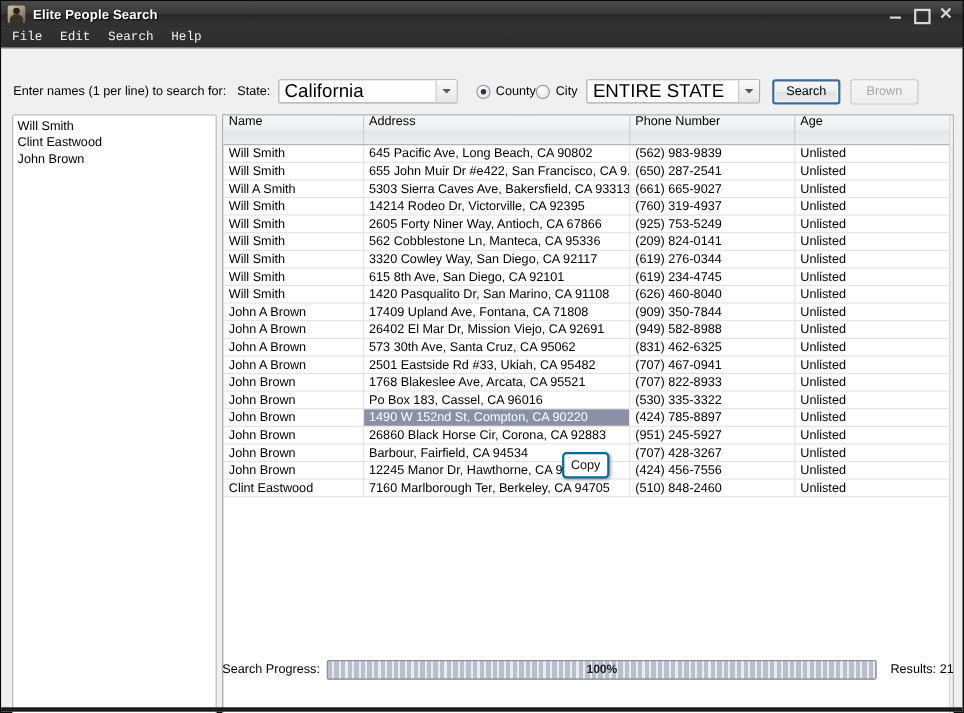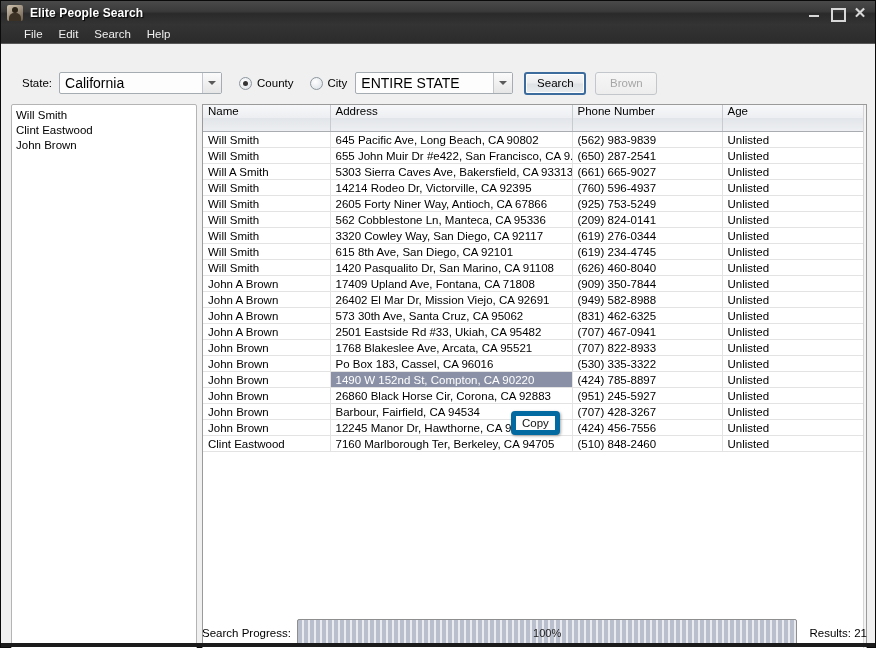--- a/index.html
+++ b/index.html
@@ -67,21 +67,21 @@
   .win-max::after {
     content: ""; position: absolute; left: 1px; top: 2px;
     width: 11px; height: 10px; border: 2px solid #d8d8d8;
   }
   .win-close { font-size: 15px; font-weight: bold; }
   
   .menubar {
     height: 19px; flex: none;
     background: linear-gradient(to bottom,#343434,#2b2b2b);
     display: flex; align-items: center;
-    padding-left: 16px; gap: 2px;
+    padding-left: 3px; gap: 2px; font-family: Liberation Mono, monospace;
   }
   .menu-item {
     color: #f0f0f0; font-size: 11.5px;
     padding: 1px 7px; cursor: default; user-select: none;
   }
   
   .client {
     flex: 1; background: #f0f0f0;
     border-top: 1px solid #585858;
     position: relative;
@@ -89,21 +89,21 @@
   }
   
   .controls {
     position: absolute; left: 0; top: 24px; right: 0; height: 30px;
     display: flex; align-items: center;
     padding-left: 11px;
   }
   .lbl { font-size: 11.5px; color: #000; white-space: nowrap; }
   .state-label { margin-left: 10px; margin-right: 7px; }
   select.combo, .combo {
-    height: 22px; font-size: 14px; color: #000;
+    height: 22px; font-size: 17px; color: #000;
     background: #fdfdfd;
     border: 1px solid #a5acb2;
     border-radius: 2px;
     padding: 0 12px 0 5px;
     appearance: none; -webkit-appearance: none;
     position: relative;
     font-family: "Liberation Sans", sans-serif;
     line-height: 20px;
   }
   .combo-wrap { position: relative; display: inline-block; }
@@ -116,21 +116,21 @@
     pointer-events: none;
   }
   .combo-arrow i {
     display: block; width: 0; height: 0;
     border-left: 4px solid transparent;
     border-right: 4px solid transparent;
     border-top: 4px solid #5a5a5a;
   }
   #state-combo { width: 163px; }
   #county-combo { width: 158px; }
-  .radio-group { display: flex; align-items: center; margin-left: 17px; gap: 16px; }
+  .radio-group { display: flex; align-items: center; margin-left: 17px; }
   .radio { display: flex; align-items: center; gap: 5px; cursor: default; }
   .radio .dot {
     width: 13px; height: 13px; border-radius: 50%;
     background: radial-gradient(circle at 40% 35%, #ffffff 0%, #e4e8ec 70%, #cdd3d8 100%);
     border: 1px solid #8d969e;
     position: relative; flex: none;
   }
   .radio.checked .dot::after {
     content: ""; position: absolute; left: 3px; top: 3px;
     width: 5px; height: 5px; border-radius: 50%; background: #333;
@@ -204,45 +204,45 @@
     position: absolute; left: 275px; top: 198px;
     font-size: 22px; font-weight: bold; font-style: italic;
     color: rgba(150,180,215,0.22);
     pointer-events: none; user-select: none;
     letter-spacing: -1px;
   }
   .copy-popup {
     position: absolute; left: 308px; top: 306px;
     min-width: 38px; height: 24px;
     background: #fdfdfd;
-    border: 5px solid #0369a1;
+    border: 2px solid #0369a1;
     border-radius: 4px;
     box-shadow: 1px 1px 3px rgba(0,0,0,.35);
     font-size: 11.5px; color: #111;
     display: flex; align-items: center; justify-content: center;
     padding: 0 6px; cursor: default; z-index: 20;
   }
   
   .vscroll {
     position: absolute; right: 0; top: 0; bottom: 0; width: 3px;
     background: #f3f3f3;
     border-left: 1px solid #d6d6d6;
   }
   
   .statusbar {
-    position: absolute; left: 201px; bottom: 4px;
+    position: absolute; left: 201px; bottom: 28px;
     width: 665px; height: 20px;
     display: flex; align-items: center;
   }
   .status-label { font-size: 11.5px; color: #000; margin-right: 6px; white-space: nowrap; }
   .progress {
-    flex: 1; height: 28px;
+    flex: 1; height: 18px;
     border: 1px solid #8e8e8e; border-radius: 2px;
     background: #737373;
-    position: relative; overflow: hidden;
+    position: relative; overflow: hidden; font-weight: bold;
   }
   .progress-fill {
     position: absolute; left: 0; top: 0; bottom: 0; width: 100%;
     background: repeating-linear-gradient(
       to right,
       #b9bfcc 0px, #b9bfcc 4px,
       #e9ebf0 4px, #e9ebf0 6px);
   }
   .progress-text {
     position: absolute; left: 0; right: 0; top: 0; bottom: 0;
@@ -275,20 +275,21 @@
   <div class="menubar">
     <div class="menu-item">File</div>
     <div class="menu-item">Edit</div>
     <div class="menu-item">Search</div>
     <div class="menu-item">Help</div>
   </div>
 
   <div class="client">
 
     <div class="controls">
+      <span class="lbl">Enter names (1 per line) to search for:</span>
       <span class="lbl state-label">State:</span>
 
       <span class="combo-wrap">
         <select id="state-combo" class="combo">
           <option>California</option>
         </select>
         <span class="combo-arrow">
             <i></i>
           </span>
       </span>
@@ -348,21 +349,21 @@
             </tr>
             <tr>
               <td class="col-name">Will A Smith</td>
               <td class="col-addr">5303 Sierra Caves Ave, Bakersfield, CA 93313</td>
               <td class="col-phone">(661) 665-9027</td>
               <td class="col-age">Unlisted</td>
             </tr>
             <tr>
               <td class="col-name">Will Smith</td>
               <td class="col-addr">14214 Rodeo Dr, Victorville, CA 92395</td>
-              <td class="col-phone">(760) 596-4937</td>
+              <td class="col-phone">(760) 319-4937</td>
               <td class="col-age">Unlisted</td>
             </tr>
             <tr>
               <td class="col-name">Will Smith</td>
               <td class="col-addr">2605 Forty Niner Way, Antioch, CA 67866</td>
               <td class="col-phone">(925) 753-5249</td>
               <td class="col-age">Unlisted</td>
             </tr>
             <tr>
               <td class="col-name">Will Smith</td>

